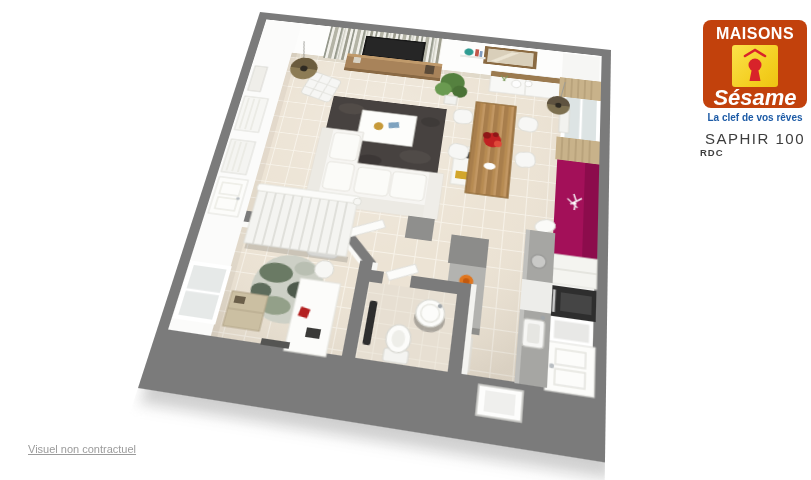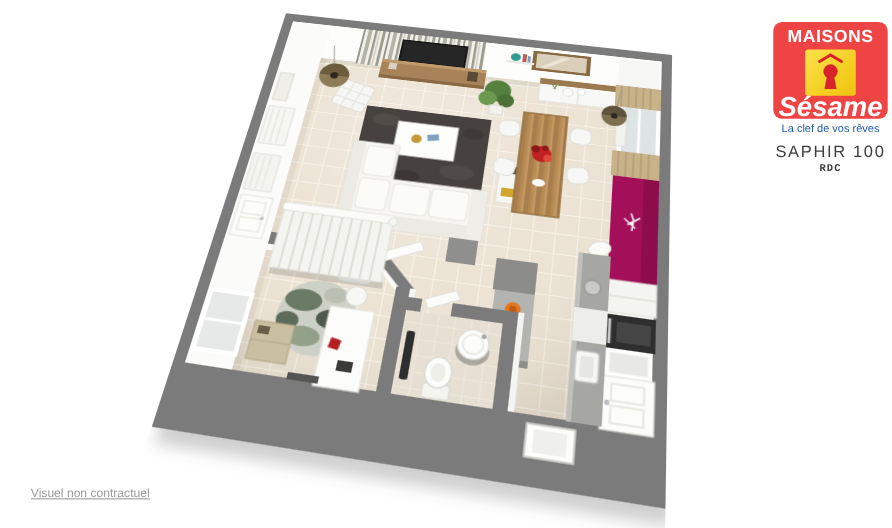--- a/index.html
+++ b/index.html
@@ -2,33 +2,33 @@
 <html><head>
 <meta charset="utf-8">
 <style>
   html,body{margin:0;padding:0;background:#ffffff;}
   .stage{position:relative;width:811px;height:480px;background:#fff;overflow:hidden;
          font-family:"Liberation Sans",sans-serif;}
   
   .plan3d{position:absolute;left:0;top:0;width:400px;height:470px;transform-origin:0 0 0;
     transform:matrix3d(0.8112,0.0896,0,-0.0001085,-0.3554,0.635,0,-0.0005658,0,0,1,0,260,12,0,1);}
   .plan3d svg{display:block;}
-  .brandbox{position:absolute;left:703px;top:20px;width:104px;height:88px;background:#ef4444;
+  .brandbox{position:absolute;left:703px;top:20px;width:104px;height:88px;background:#c2410c;
     border-radius:8px;text-align:center;box-sizing:border-box;padding-top:5px;}
   .brand-name{color:#fff;font-weight:bold;font-size:16px;letter-spacing:.5px;line-height:18px;}
   .keybox{width:46px;height:42px;margin:2px auto 1px auto;border-radius:3px;
     background:linear-gradient(135deg,#fbe14a 0%,#f3cd1d 70%,#eec313 100%);
     display:flex;align-items:center;justify-content:center;}
-  .brand-sub{color:#fff;font-weight:bold;font-style:italic;font-size:25px;line-height:19px;}
+  .brand-sub{color:#fff;font-weight:bold;font-style:italic;font-size:22px;line-height:19px;}
   .tagline{position:absolute;left:698px;top:112px;width:114px;text-align:center;
-    color:#1d5ba6;font-size:10px;font-weight:normal;}
+    color:#1d5ba6;font-size:10px;font-weight:bold;}
   .model{position:absolute;left:700px;top:130px;width:110px;text-align:center;color:#3d3d3d;
     font-weight:normal;font-size:15px;letter-spacing:1.5px;}
-  .level{position:absolute;left:700px;top:147px;width:110px;text-align:center;color:#3d3d3d;
-    font-weight:bold;font-size:9.5px;letter-spacing:1px;font-family:Liberation Mono, monospace;}
+  .level{position:absolute;left:700px;top:147px;width:110px;color:#3d3d3d;
+    font-weight:bold;font-size:9.5px;letter-spacing:1px;}
   .disclaimer{position:absolute;left:28px;top:443px;color:#9b9b9b;font-size:11px;text-decoration:underline;}
 </style>
 </head>
 <body>
 
 <div class="stage">
 
   <div class="plan3d">
   <svg width="400" height="470" viewBox="0 0 400 470">
     <defs>

